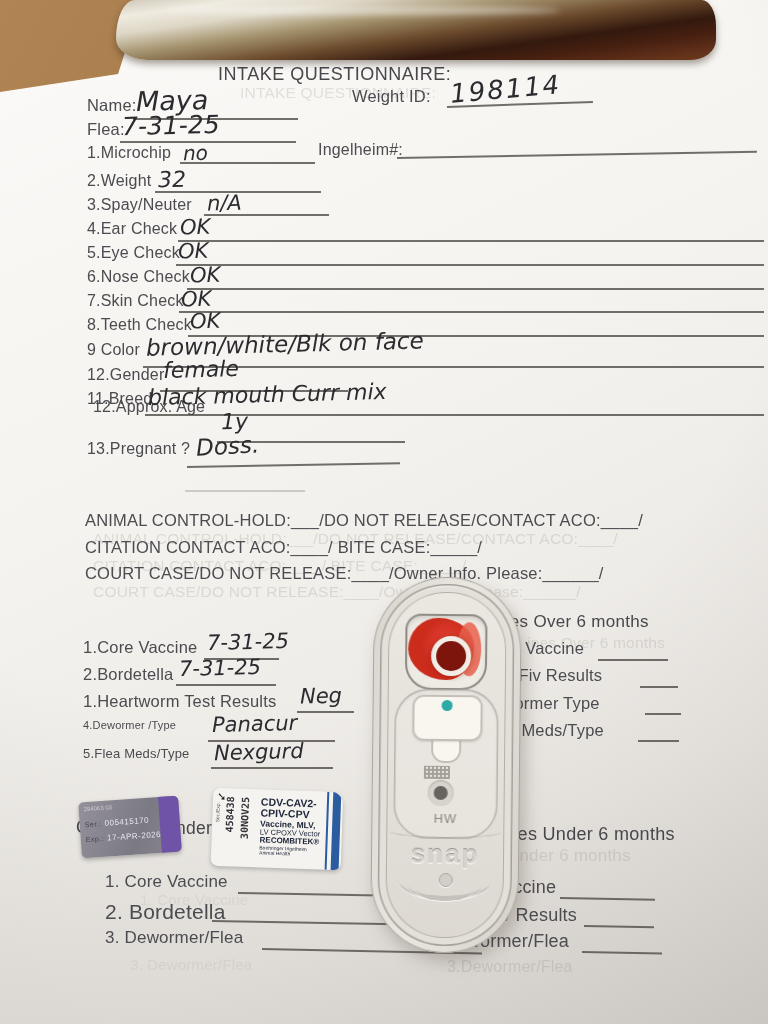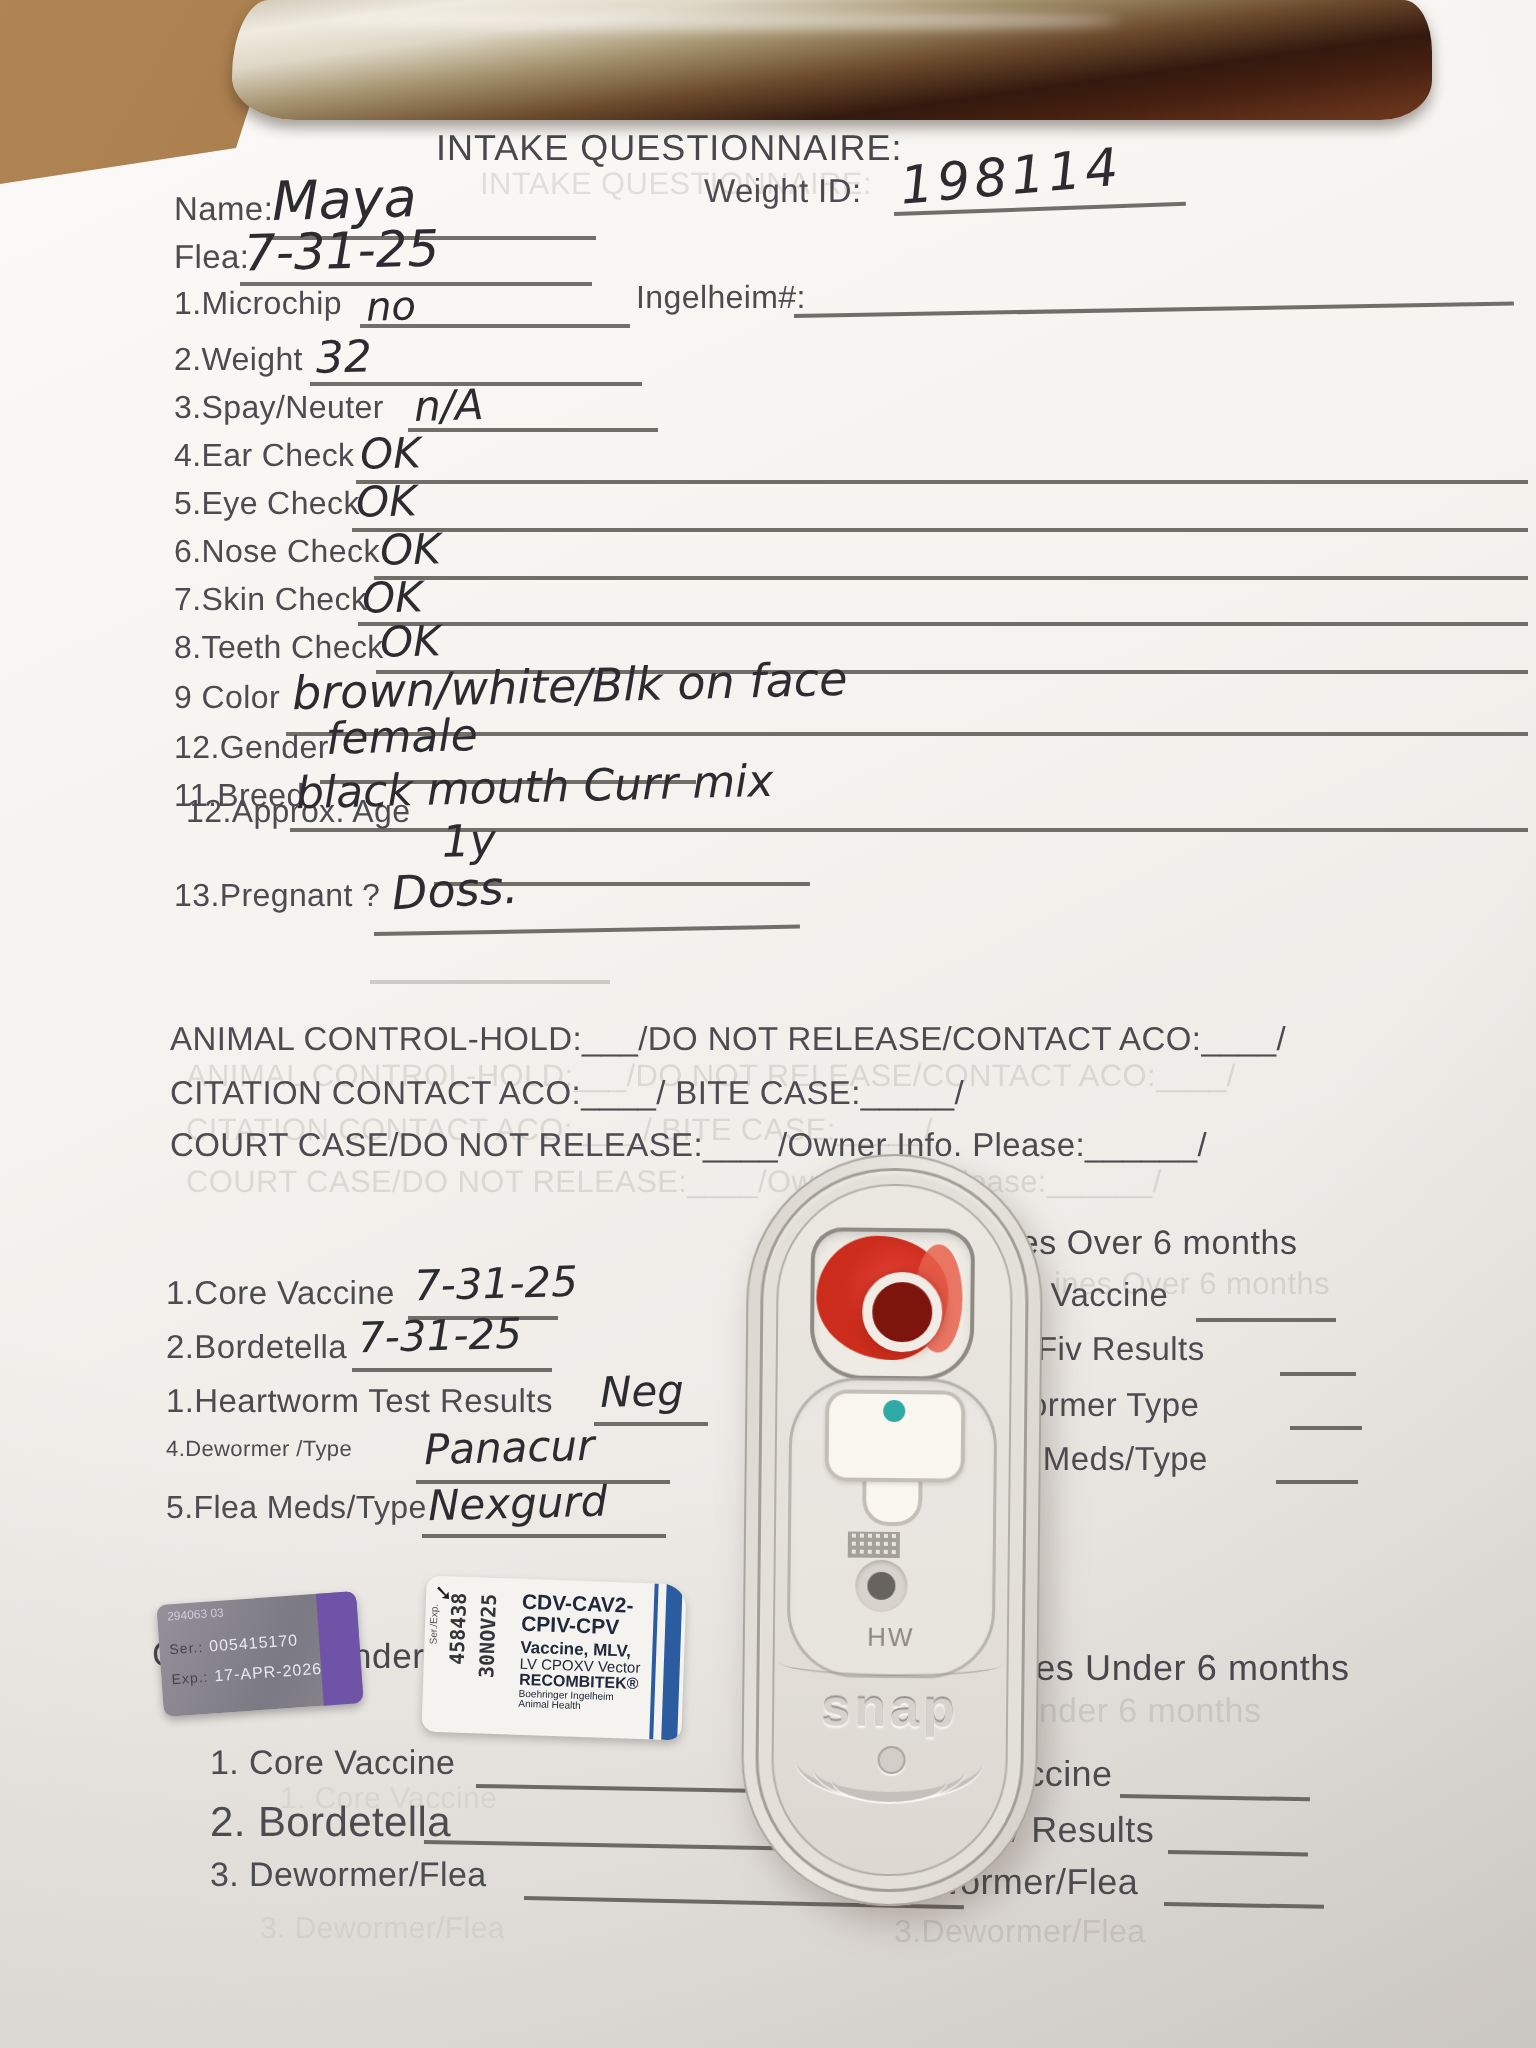--- a/index.html
+++ b/index.html
@@ -197,21 +197,21 @@
   <i class="ul" style="left:176px;top:684px;width:100px"></i>
 
   <div class="t" style="left:83px;top:692px;font-size:16.5px">1.Heartworm Test Results</div>
   <div class="hw" style="left:300px;top:684px;font-size:21px">Neg</div>
   <i class="ul" style="left:297px;top:711px;width:57px"></i>
 
   <div class="t" style="left:83px;top:719px;font-size:11px">4.Dewormer /Type</div>
   <div class="hw" style="left:212px;top:712px;font-size:21px">Panacur</div>
   <i class="ul" style="left:208px;top:740px;width:127px"></i>
 
-  <div class="t" style="left:83px;top:746px;font-size:16px">5.Flea Meds/Type</div>
+  <div class="t" style="left:83px;top:746px;font-size:13px">5.Flea Meds/Type</div>
   <div class="hw" style="left:214px;top:740px;font-size:21px">Nexgurd</div>
   <i class="ul" style="left:211px;top:767px;width:122px"></i>
 
   <div class="hd" style="left:496px;top:612px">ines Over 6 months</div>
   <div class="ghost" style="left:527px;top:634px">ines Over 6 months</div>
 
   <div class="t" style="left:496px;top:639px;font-size:16.5px">ore Vaccine</div>
   <i class="ul" style="left:598px;top:659px;width:70px"></i>
   <div class="t" style="left:492px;top:666px;font-size:16.5px">elv/Fiv Results</div>
   <i class="ul" style="left:640px;top:686px;width:38px"></i>

